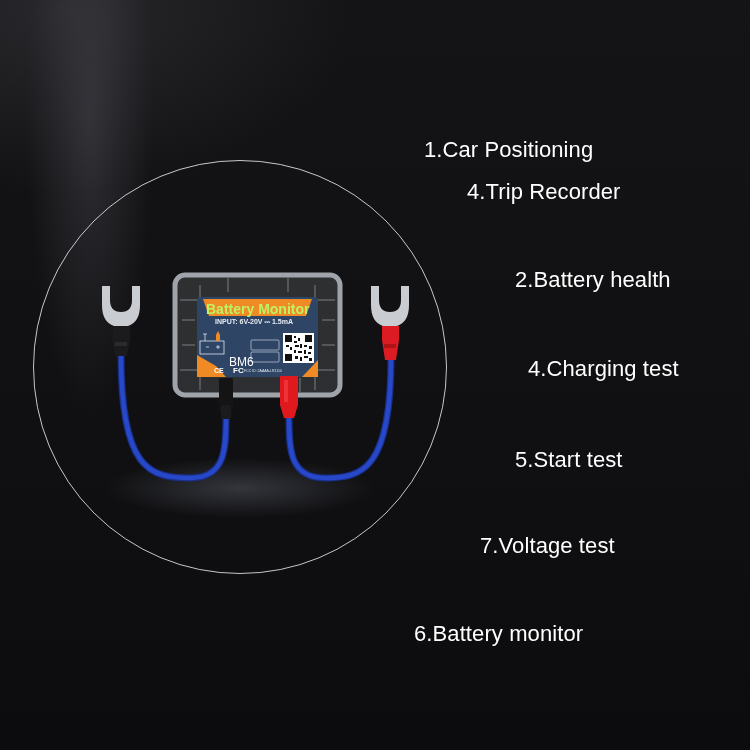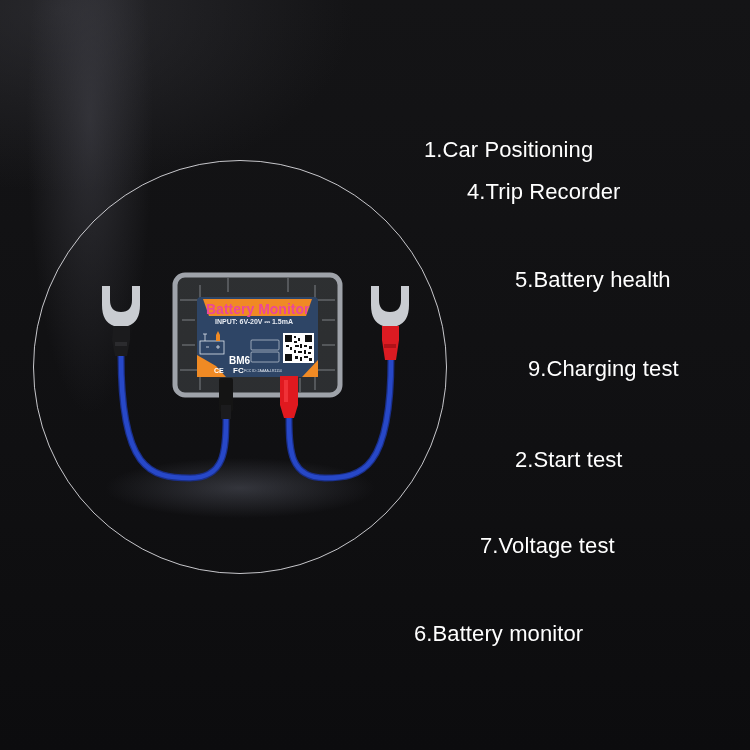--- a/index.html
+++ b/index.html
@@ -20,23 +20,23 @@
     position:absolute; left:33px; top:160px; width:414px; height:414px;
     border:1.5px solid rgba(230,230,235,0.85); border-radius:50%;
     box-sizing:border-box;
   }
   .device-svg { position:absolute; left:0; top:0; }
   .feature {
     position:absolute; color:#ffffff; font-size:22px; white-space:nowrap;
     letter-spacing:0.1px;
   }
   .label-overlay { position:absolute; font-family:"Liberation Sans", sans-serif; white-space:nowrap; }
-  .lbl-title { left:206px; top:301px; font-size:14px; font-weight:bold; color:#ec4899; }
+  .lbl-title { left:206px; top:301px; font-size:14px; font-weight:bold; color:#bef264; }
   .lbl-input { left:215px; top:318px; font-size:7px; font-weight:bold; color:#e8ecf3; }
-  .lbl-model { left:229px; top:355px; font-size:10px; font-weight:bold; color:#fff; }
+  .lbl-model { left:229px; top:355px; font-size:12px; font-weight:normal; color:#fff; }
   .lbl-ce { left:214px; top:367px; font-size:7px; font-weight:bold; color:#fff; }
   .lbl-fc { left:233px; top:366px; font-size:8px; font-weight:bold; color:#fff; }
   .lbl-fccid { left:244px; top:369px; font-size:3.5px; color:#dfe5ee; }
 </style>
 </head>
 <body>
 
 <div class="bg"></div>
 <div class="circle"></div>
 
@@ -130,17 +130,17 @@
 
 <div class="label-overlay lbl-title">Battery Monitor</div>
 <div class="label-overlay lbl-input">INPUT: 6V-20V ⎓ 1.5mA</div>
 <div class="label-overlay lbl-model">BM6</div>
 <div class="label-overlay lbl-ce">CE</div>
 <div class="label-overlay lbl-fc">FC</div>
 <div class="label-overlay lbl-fccid">FCC ID: 2AAAA-LR1114</div>
 
 <div class="feature" style="left:424px; top:90px;margin-top:47px;">1.Car Positioning</div>
 <div class="feature" style="left:467px; top:179px;">4.Trip Recorder</div>
-<div class="feature" style="left:515px; top:267px;">5.Battery health</div>
-<div class="feature" style="left:528px; top:356px;">9.Charging test</div>
-<div class="feature" style="left:515px; top:447px;">2.Start test</div>
+<div class="feature" style="left:515px; top:267px;">2.Battery health</div>
+<div class="feature" style="left:528px; top:356px;">4.Charging test</div>
+<div class="feature" style="left:515px; top:447px;">5.Start test</div>
 <div class="feature" style="left:480px; top:533px;">7.Voltage test</div>
 <div class="feature" style="left:414px; top:621px;">6.Battery monitor</div>
 
 </body></html>

